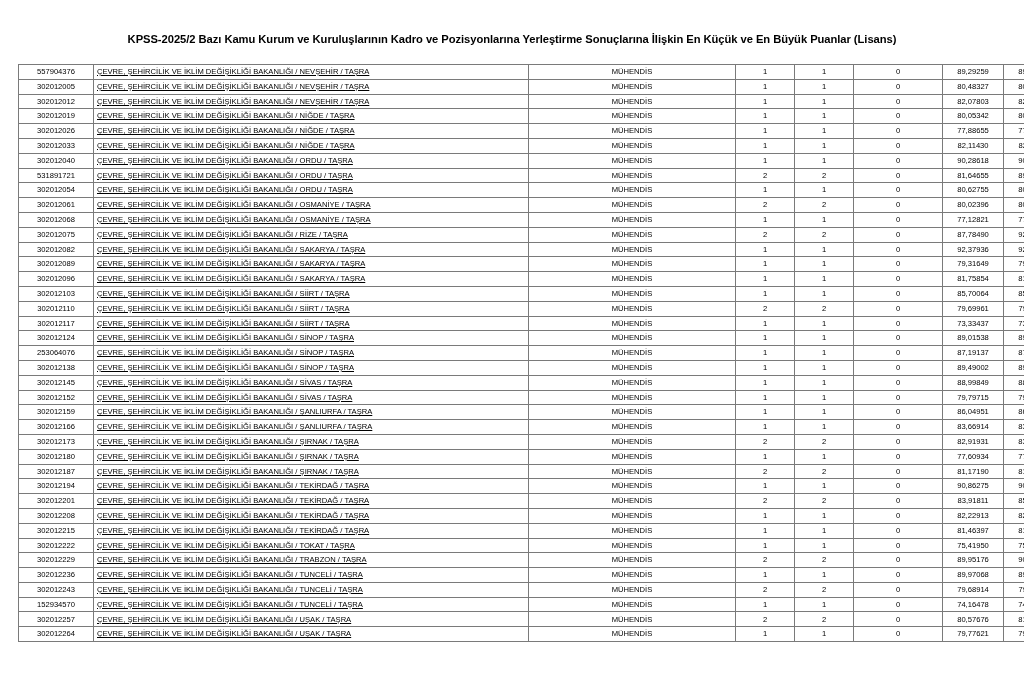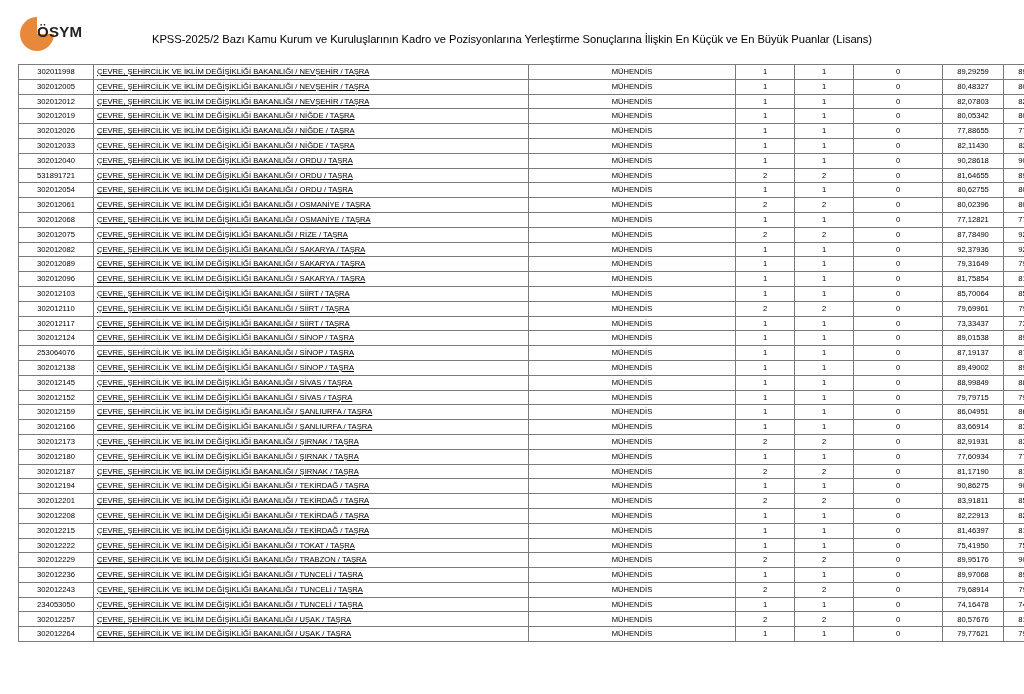--- a/index.html
+++ b/index.html
@@ -45,21 +45,21 @@
     color: #231f20;
     font-family: "Liberation Sans", sans-serif;
   }
   .doc-title {
     position: absolute;
     left: 0;
     right: 0;
     top: 33px;
     text-align: center;
     font-size: 11.2px;
-    font-weight: normal;
+    font-weight: bold;
     color: #000000;
     letter-spacing: -0.05px;
   }
 
   
   .table-zone {
     padding: 0 16px 0 18px;
   }
   table.results {
     border-collapse: collapse;
@@ -82,34 +82,28 @@
   td.c-num1      { width: 52px;  text-align: center; }
   td.c-num2      { width: 52px;  text-align: center; }
   td.c-num3      { width: 82px;  text-align: center; }
   td.c-min       { width: 54px;  text-align: center; }
   td.c-max       { width: 54px;  text-align: center; }
 </style>
 </head>
 <body>
 
 <div class="page-header">
-  <div class="logo-wrap">
-    <svg class="logo-mark" viewBox="0 0 34 34">
-      <path d="M17,17 L17,0 A17,17 0 1,0 34,17 Z" fill="#E8883A"></path>
-    </svg>
-    <span class="logo-text">ÖSYM</span>
-  </div>
   <div class="doc-title">KPSS-2025/2 Bazı Kamu Kurum ve Kuruluşlarının Kadro ve Pozisyonlarına Yerleştirme Sonuçlarına İlişkin En Küçük ve En Büyük Puanlar (Lisans)</div>
 </div>
 
 <div class="table-zone">
   <table class="results">
     <tbody>
         <tr>
-          <td class="c-code">302011998</td>
+          <td class="c-code">557904376</td>
           <td class="c-inst">ÇEVRE, ŞEHİRCİLİK VE İKLİM DEĞİŞİKLİĞİ BAKANLIĞI / NEVŞEHİR / TAŞRA</td>
           <td class="c-title">MÜHENDİS</td>
           <td class="c-num1">1</td>
           <td class="c-num2">1</td>
           <td class="c-num3">0</td>
           <td class="c-min">89,29259</td>
           <td class="c-max">89,29259</td>
         </tr>
         <tr>
           <td class="c-code">302012005</td>
@@ -455,21 +449,21 @@
           <td class="c-code">302012243</td>
           <td class="c-inst">ÇEVRE, ŞEHİRCİLİK VE İKLİM DEĞİŞİKLİĞİ BAKANLIĞI / TUNCELİ / TAŞRA</td>
           <td class="c-title">MÜHENDİS</td>
           <td class="c-num1">2</td>
           <td class="c-num2">2</td>
           <td class="c-num3">0</td>
           <td class="c-min">79,68914</td>
           <td class="c-max">79,69117</td>
         </tr>
         <tr>
-          <td class="c-code">234053050</td>
+          <td class="c-code">152934570</td>
           <td class="c-inst">ÇEVRE, ŞEHİRCİLİK VE İKLİM DEĞİŞİKLİĞİ BAKANLIĞI / TUNCELİ / TAŞRA</td>
           <td class="c-title">MÜHENDİS</td>
           <td class="c-num1">1</td>
           <td class="c-num2">1</td>
           <td class="c-num3">0</td>
           <td class="c-min">74,16478</td>
           <td class="c-max">74,16478</td>
         </tr>
         <tr>
           <td class="c-code">302012257</td>

